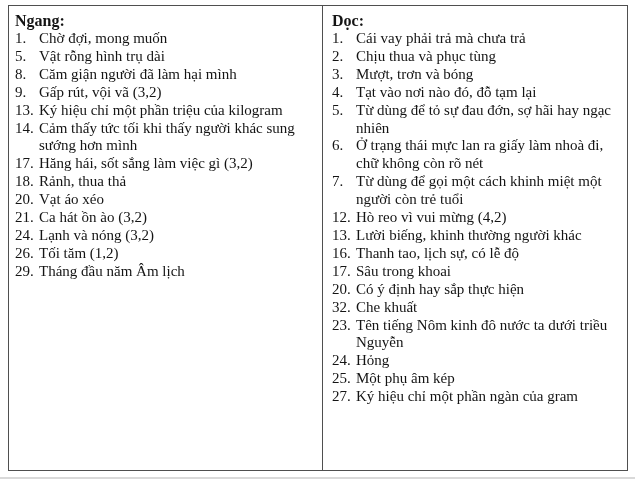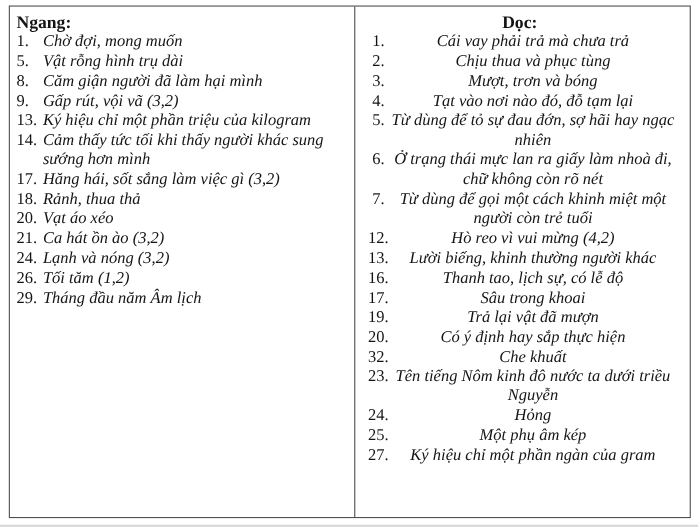--- a/index.html
+++ b/index.html
@@ -29,38 +29,36 @@
     padding: 5px 4px 0 6px;
   }
   .cell-across {
     width: 314px;
     border-right: 1px solid #4f4f4f;
   }
   .cell-down {
     flex: 1;
     padding-left: 9px;
     padding-right: 14px;
-    text-align: center;
   }
   .cell-title {
     font-weight: bold;
     font-size: 16px;
     line-height: 19px;
   }
   .clue {
     display: flex;
     font-size: 15px;
     line-height: 17.9px;
   }
   .clue-num {
     flex: 0 0 24px;
   }
   .clue-text {
     flex: 1;
-    font-style: italic;
   }
   .page-edge {
     position: absolute;
     left: 0; bottom: 0;
     width: 100%; height: 2px;
     background: #d9d9d9;
   }
 </style>
 </head>
 <body style="color: rgb(20, 20, 20); background: rgb(255, 255, 255);">
@@ -167,24 +165,20 @@
           </div>
           <div class="clue">
             <span class="clue-num">16.</span>
             <span class="clue-text">Thanh tao, lịch sự, có lễ độ</span>
           </div>
           <div class="clue">
             <span class="clue-num">17.</span>
             <span class="clue-text">Sâu trong khoai</span>
           </div>
           <div class="clue">
-            <span class="clue-num">19.</span>
-            <span class="clue-text">Trả lại vật đã mượn</span>
-          </div>
-          <div class="clue">
             <span class="clue-num">20.</span>
             <span class="clue-text">Có ý định hay sắp thực hiện</span>
           </div>
           <div class="clue">
             <span class="clue-num">32.</span>
             <span class="clue-text">Che khuất</span>
           </div>
           <div class="clue">
             <span class="clue-num">23.</span>
             <span class="clue-text">Tên tiếng Nôm kinh đô nước ta dưới triều Nguyễn</span>

